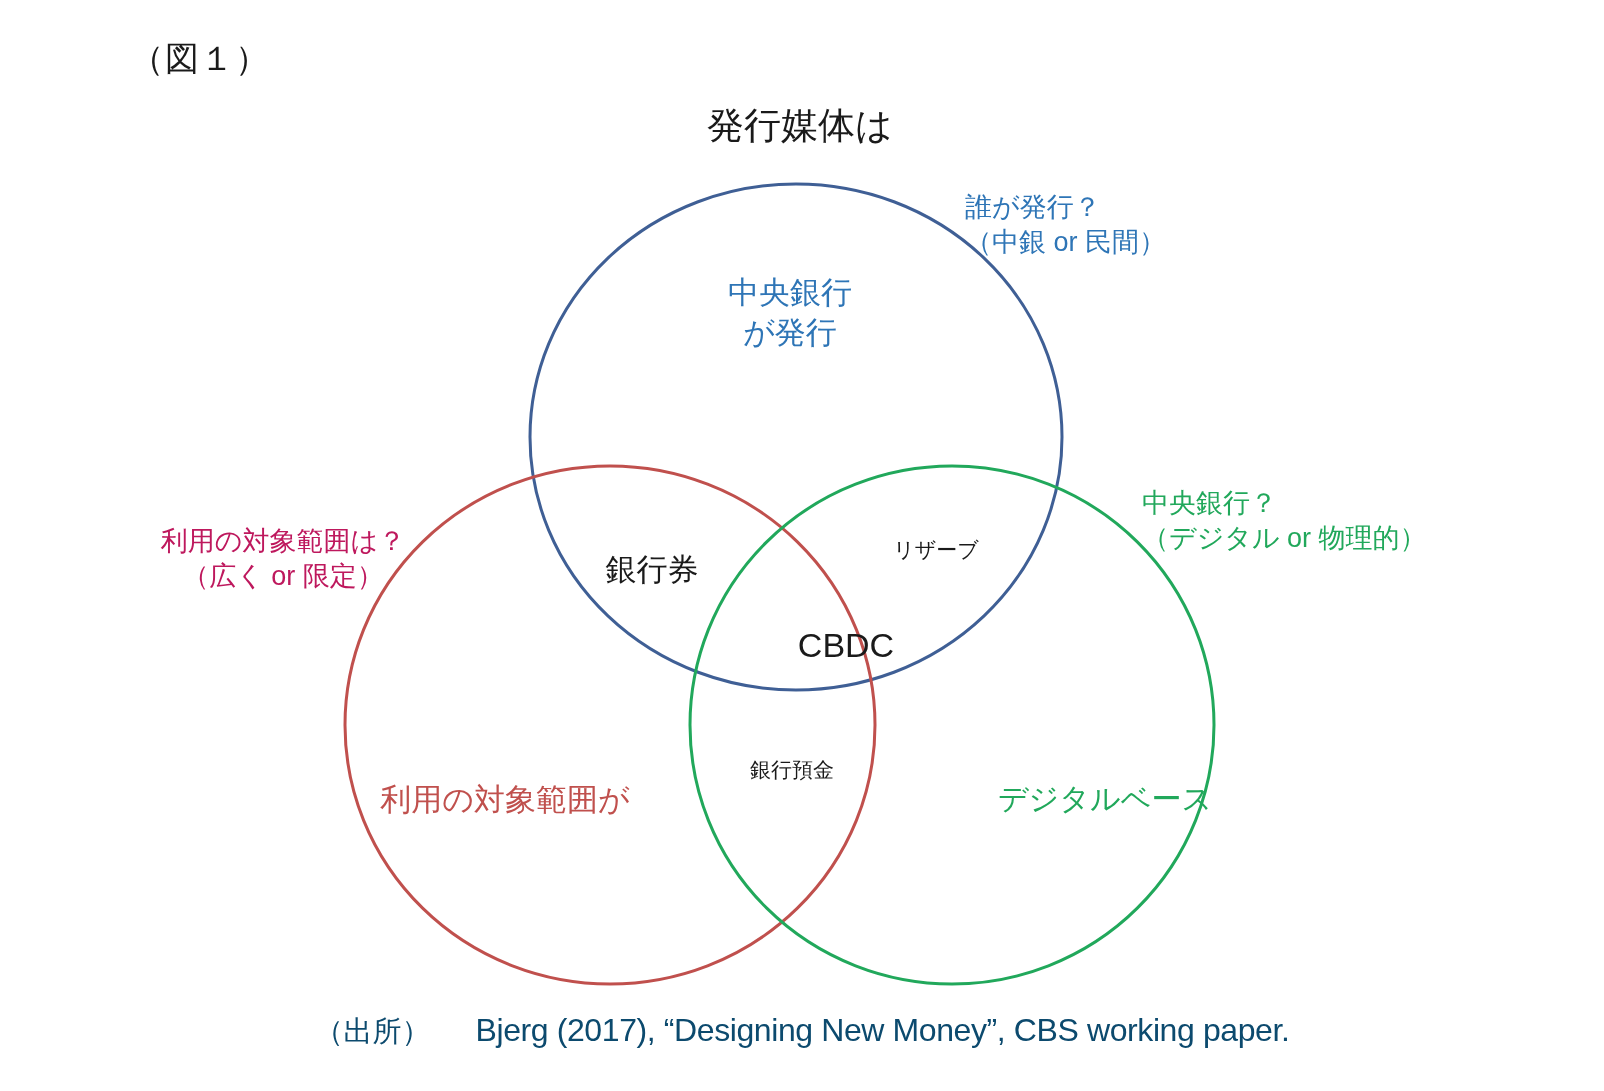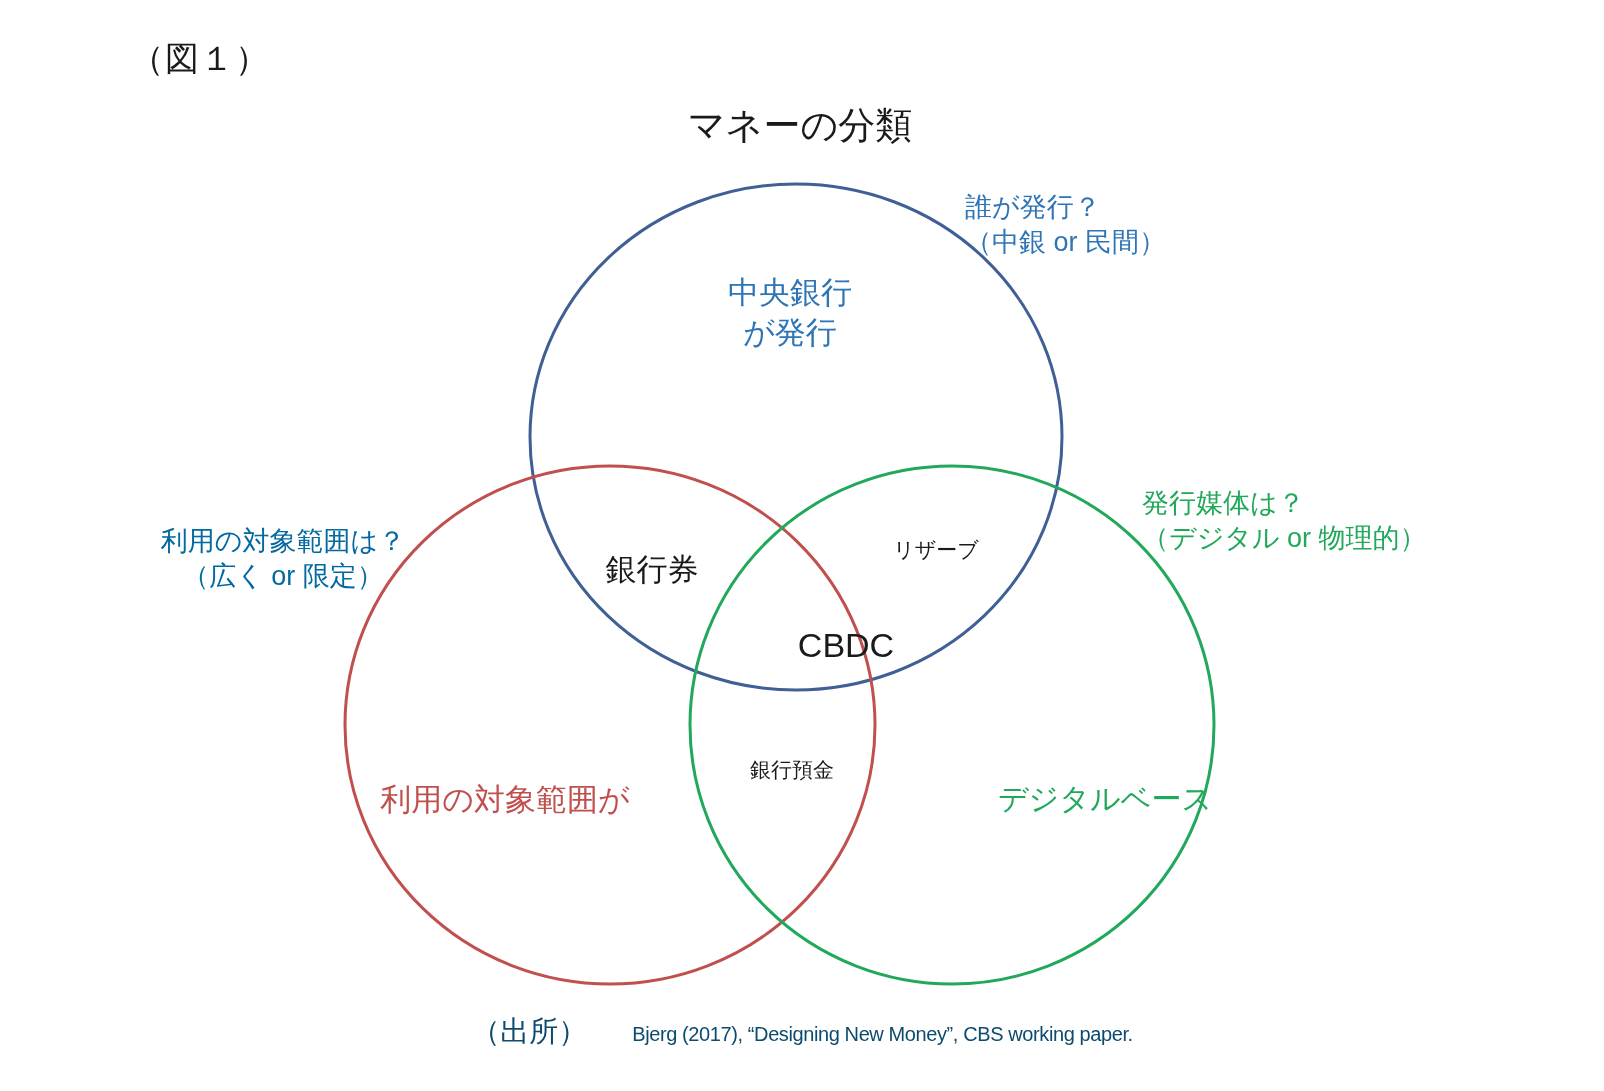--- a/index.html
+++ b/index.html
@@ -64,54 +64,54 @@
 
   .source-line {
     left: 0; right: 0; top: 1012px;
     display: flex;
     justify-content: center;
     align-items: baseline;
     gap: 14px;
     color: #0c4a6e;
   }
   .source-prefix { font-size: 29px; }
-  .source-citation { font-size: 20px; letter-spacing: -0.4px; margin-left: 31px; }
+  .source-citation { font-size: 32px; letter-spacing: -0.4px; margin-left: 31px; }
 </style>
 </head>
 <body>
 
 <div class="canvas">
 
   <div class="abs figure-label">（図１）</div>
 
-  <div class="abs ctr title">マネーの分類</div>
+  <div class="abs ctr title">発行媒体は</div>
 
   <svg class="abs venn-svg" width="1604" height="1091" viewBox="0 0 1604 1091">
     <ellipse cx="796" cy="437" rx="266" ry="253" fill="none" stroke-width="3" stroke="#3F5F95"></ellipse>
     <ellipse cx="610" cy="725" rx="265" ry="259" fill="none" stroke-width="3" stroke="#C0504D"></ellipse>
     <ellipse cx="952" cy="725" rx="262" ry="259" fill="none" stroke-width="3" stroke="#21A85B"></ellipse>
   </svg>
 
   <div class="abs ctr circle-label blue-inner" style="color: rgb(46, 117, 182);">
     <div>中央銀行</div>
     <div>が発行</div>
   </div>
 
   <div class="abs annotation left-aligned blue-annotation" style="color: rgb(46, 117, 182);">
     <div>誰が発行？</div>
     <div>（中銀 or 民間）</div>
   </div>
 
-  <div class="abs ctr-x annotation red-annotation" style="color: #0369a1;">
+  <div class="abs ctr-x annotation red-annotation" style="color: #be185d;">
     <div>利用の対象範囲は？</div>
     <div>（広く or 限定）</div>
   </div>
 
   <div class="abs annotation left-aligned green-annotation" style="color: rgb(33, 168, 91);">
-    <div>発行媒体は？</div>
+    <div>中央銀行？</div>
     <div>（デジタル or 物理的）</div>
   </div>
 
   <div class="abs ctr circle-label red-inner" style="color: rgb(192, 80, 77);">
     <div>利用の対象範囲が</div>
   </div>
 
   <div class="abs ctr circle-label green-inner" style="color: rgb(33, 168, 91);">デジタルベース</div>
 
   <div class="abs ctr ix-label ix-banknote">銀行券</div>

